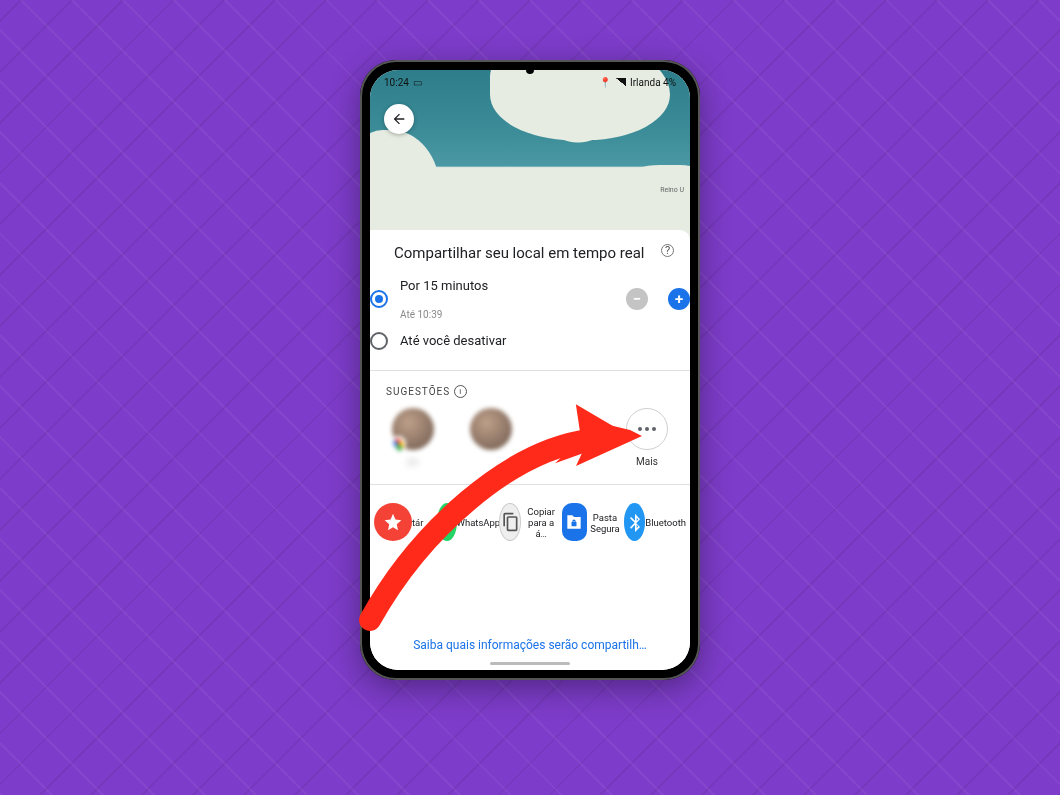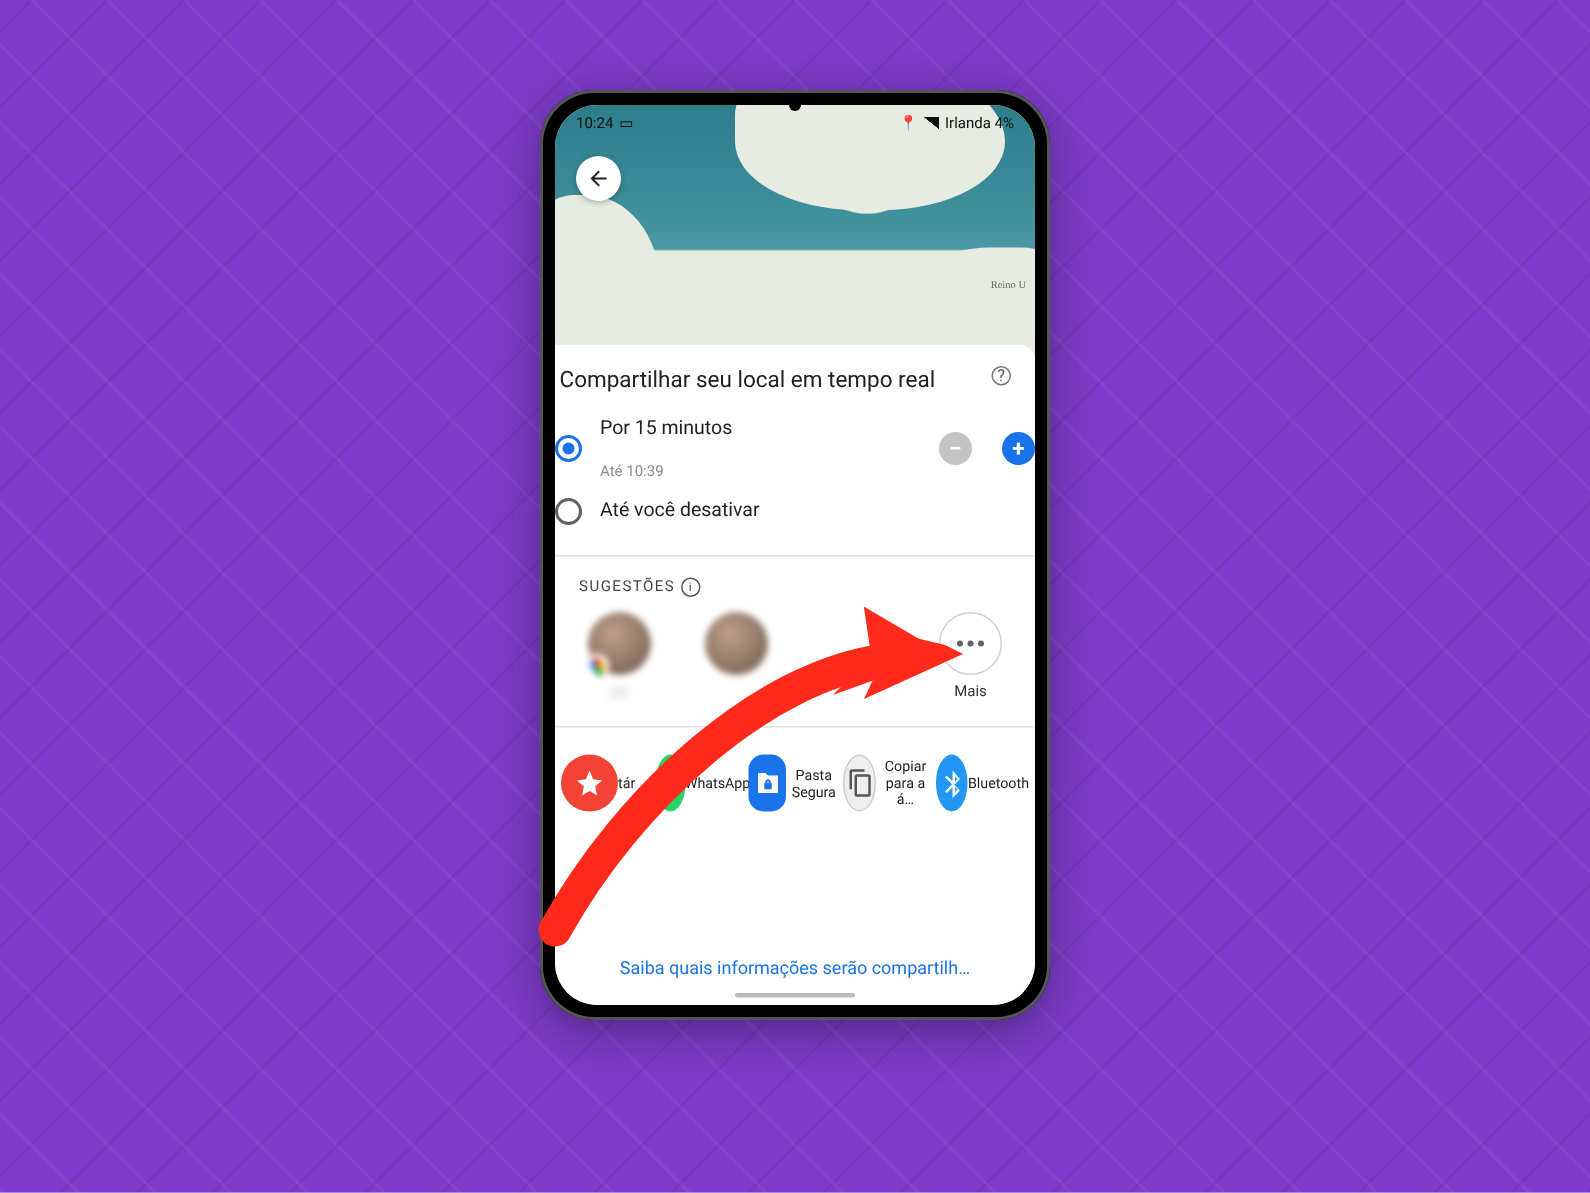--- a/index.html
+++ b/index.html
@@ -41,36 +41,36 @@
   .map {
     height:160px; width:100%; position:relative;
     background:
       radial-gradient(circle at 65% 20%, #e8efe1 0 40px, transparent 41px),
       linear-gradient(#2d7d8a, #3a8b97 35%, #4a98a4 60%, #e6ece2 61%, #e6ece2 100%);
   }
   .blob-land {
     position:absolute; background:#e6ece2;
   }
   .map-label {
-    position:absolute; font-size:7px; color:#666;font-family:Liberation Serif, serif;
+    position:absolute; font-size:7px; color:#666;
   }
   .back-btn {
     position:absolute; top:34px; left:14px; width:30px; height:30px;
     background:#fff; border-radius:50%; display:flex; align-items:center; justify-content:center;
     box-shadow:0 1px 4px rgba(0,0,0,0.3); z-index:30; cursor:pointer;
   }
   .back-btn svg { width:16px; height:16px; }
 
   
   .sheet {
     position:absolute; top:160px; left:0; right:0; bottom:0;
     background:#fff; border-top-left-radius:10px; border-top-right-radius:10px;
   }
   .sheet-header {
-    padding:14px 16px 8px 3px; display:flex; align-items:flex-start; justify-content:space-between;
+    padding:14px 16px 8px 24px; display:flex; align-items:flex-start; justify-content:space-between;
   }
   .sheet-title { font-size:15px; color:#202124; line-height:1.3; flex:1; }
   .help-icon { font-size:11px; color:#555; border:1px solid #777; border-radius:50%; width:13px; height:13px; display:flex; align-items:center; justify-content:center; margin-left:8px; }
 
   .option-row {
     display:flex; align-items:center; padding:6px 0; gap:12px;
   }
   .radio {
     width:18px; height:18px; border:2px solid #5f6368; border-radius:50%; display:flex; align-items:center; justify-content:center; flex-shrink:0;
   }
@@ -255,35 +255,35 @@
           </div>
           <div class="app-cell">
             <div class="app-icon ic-wa">
               <svg viewBox="0 0 24 24">
                   <path d="M12 2a10 10 0 0 0-8.7 15L2 22l5.2-1.3A10 10 0 1 0 12 2zm4.9 13.4c-.3.8-1.6 1.4-2.2 1.4-.6 0-1.3.3-4.4-1.1-2.6-1.2-4.2-4.1-4.3-4.3-.1-.2-1-1.4-1-2.7s.7-1.9.9-2.2c.2-.3.5-.3.7-.3h.5c.2 0 .4 0 .6.5l.9 2.1c.1.2.1.3 0 .5l-.5.7c-.1.2-.2.3-.1.5.2.3.8 1.3 1.7 2 .9.8 2 1.2 2.3 1.3.2.1.4.1.5-.1l.8-.9c.2-.2.4-.2.6-.1l2 1c.2.1.4.2.4.3.1.2.1.8-.2 1.4z"></path>
                 </svg>
             </div>
             <div class="app-label">WhatsApp</div>
           </div>
           <div class="app-cell">
+            <div class="app-icon ic-copy">
+              <svg viewBox="0 0 24 24">
+                  <path d="M16 1H6a2 2 0 0 0-2 2v14h2V3h10V1zm3 4H10a2 2 0 0 0-2 2v14a2 2 0 0 0 2 2h9a2 2 0 0 0 2-2V7a2 2 0 0 0-2-2zm0 16H10V7h9v14z"></path>
+                </svg>
+            </div>
+            <div class="app-label">Copiar para a á…</div>
+          </div>
+          <div class="app-cell">
             <div class="app-icon ic-safe">
               <svg viewBox="0 0 24 24">
                   <path d="M4 4h6l2 2h8v14H4z" fill="#fff"></path>
                   <path d="M12 9a2 2 0 0 0-2 2v1h-1v5h6v-5h-1v-1a2 2 0 0 0-2-2zm0 1.5a.5.5 0 0 1 .5.5v1h-1v-1a.5.5 0 0 1 .5-.5z" fill="#1a73e8"></path>
                 </svg>
             </div>
             <div class="app-label">Pasta Segura</div>
-          </div>
-          <div class="app-cell">
-            <div class="app-icon ic-copy">
-              <svg viewBox="0 0 24 24">
-                  <path d="M16 1H6a2 2 0 0 0-2 2v14h2V3h10V1zm3 4H10a2 2 0 0 0-2 2v14a2 2 0 0 0 2 2h9a2 2 0 0 0 2-2V7a2 2 0 0 0-2-2zm0 16H10V7h9v14z"></path>
-                </svg>
-            </div>
-            <div class="app-label">Copiar para a á…</div>
           </div>
           <div class="app-cell">
             <div class="app-icon ic-bt">
               <svg viewBox="0 0 24 24">
                   <path d="M12 2v8.6L7.4 6 6 7.4 11.6 13 6 18.6 7.4 20 12 15.4V24l6-6-4.6-4.6L18 8.8 12 2zm2 4.8l2 2-2 2V6.8zm0 8.4l2 2-2 2v-4z"></path>
                 </svg>
             </div>
             <div class="app-label">Bluetooth</div>
           </div>
         </div>

